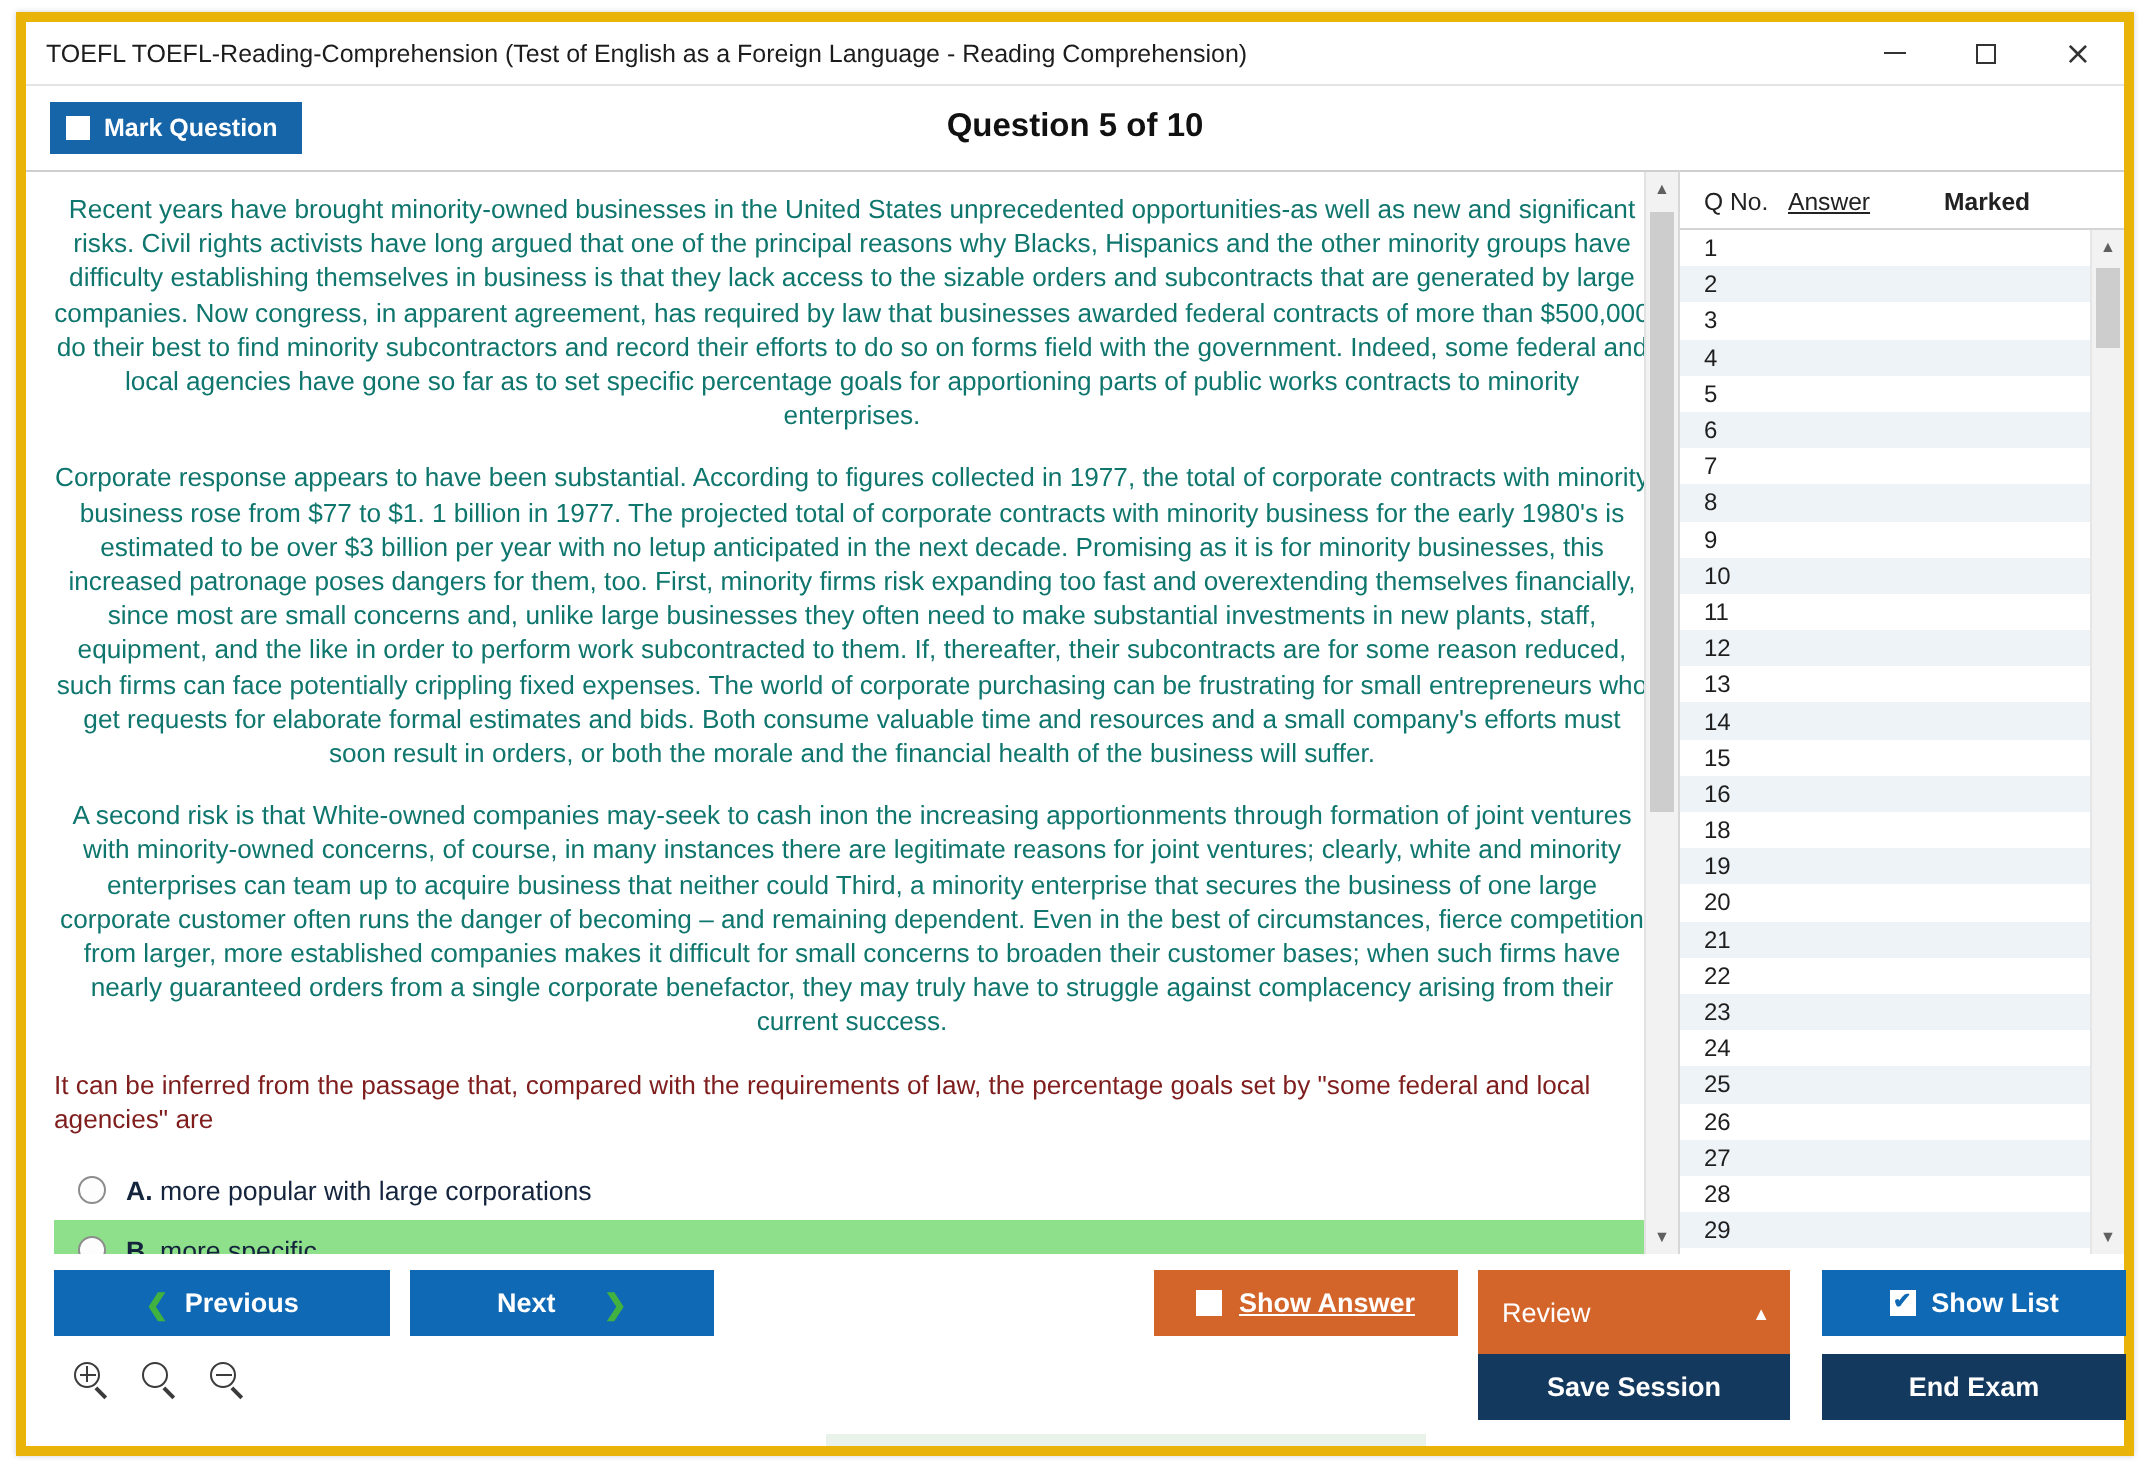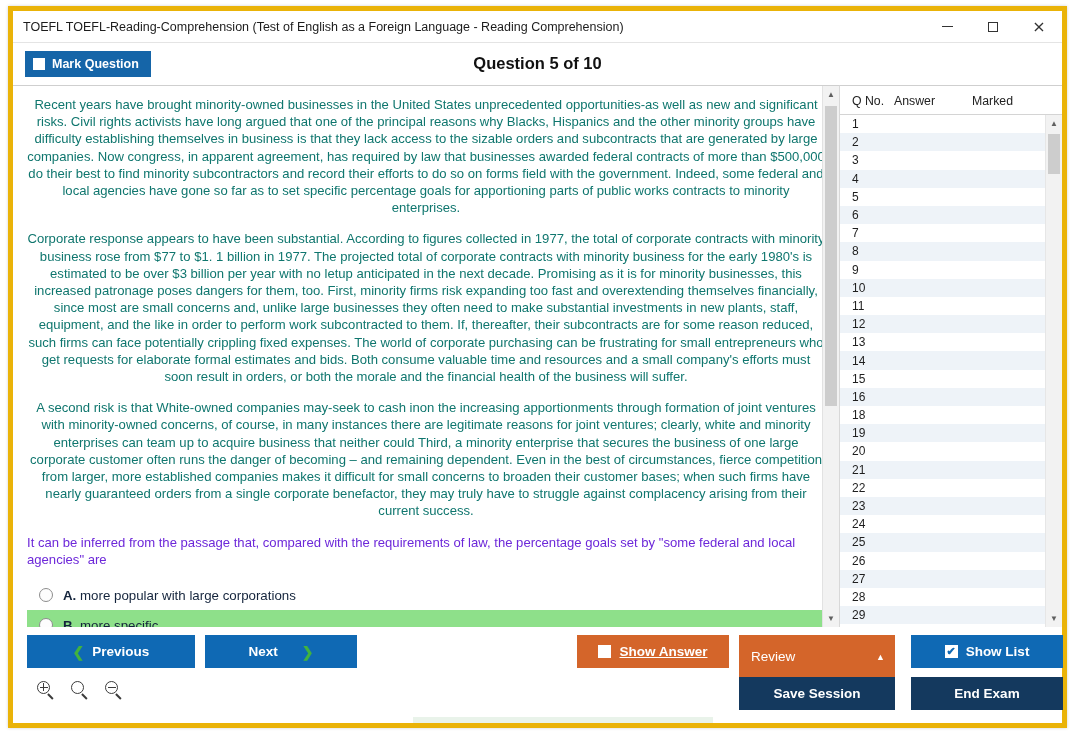--- a/index.html
+++ b/index.html
@@ -121,21 +121,21 @@
     margin: 0 0 14px 0;
     font-size: 13.1px;
     line-height: 17.2px;
     color: #0f766e;
     text-align: center;
   }
   .qstem {
     margin: 0 0 12px 0;
     font-size: 13.1px;
     line-height: 17.2px;
-    color: #6d28d9;
+    color: #7f1d1d;
   }
   .options { margin-top: 2px; }
   .option {
     display: flex;
     align-items: center;
     gap: 10px;
     height: 30px;
     padding-left: 12px;
     font-size: 13.3px;
     color: #14243c;
@@ -189,22 +189,22 @@
   }
   .listheader {
     display: flex;
     font-size: 12.3px;
     color: #222;
     padding: 8px 0 6px 0;
     border-bottom: 1px solid #d4d4d4;
     flex: none;
   }
   .listheader .c1 { width: 54px; padding-left: 12px; }
-  .listheader .c2 { width: 78px; }
-  .listheader .c3 { flex: 1; }
+  .listheader .c2 { width: 78px; text-decoration: underline; }
+  .listheader .c3 { flex: 1; font-weight: bold; }
   .listrows {
     flex: 1;
     overflow: hidden;
     position: relative;
   }
   .lrow {
     display: flex;
     height: 18.2px;
     align-items: center;
     font-size: 12px;

